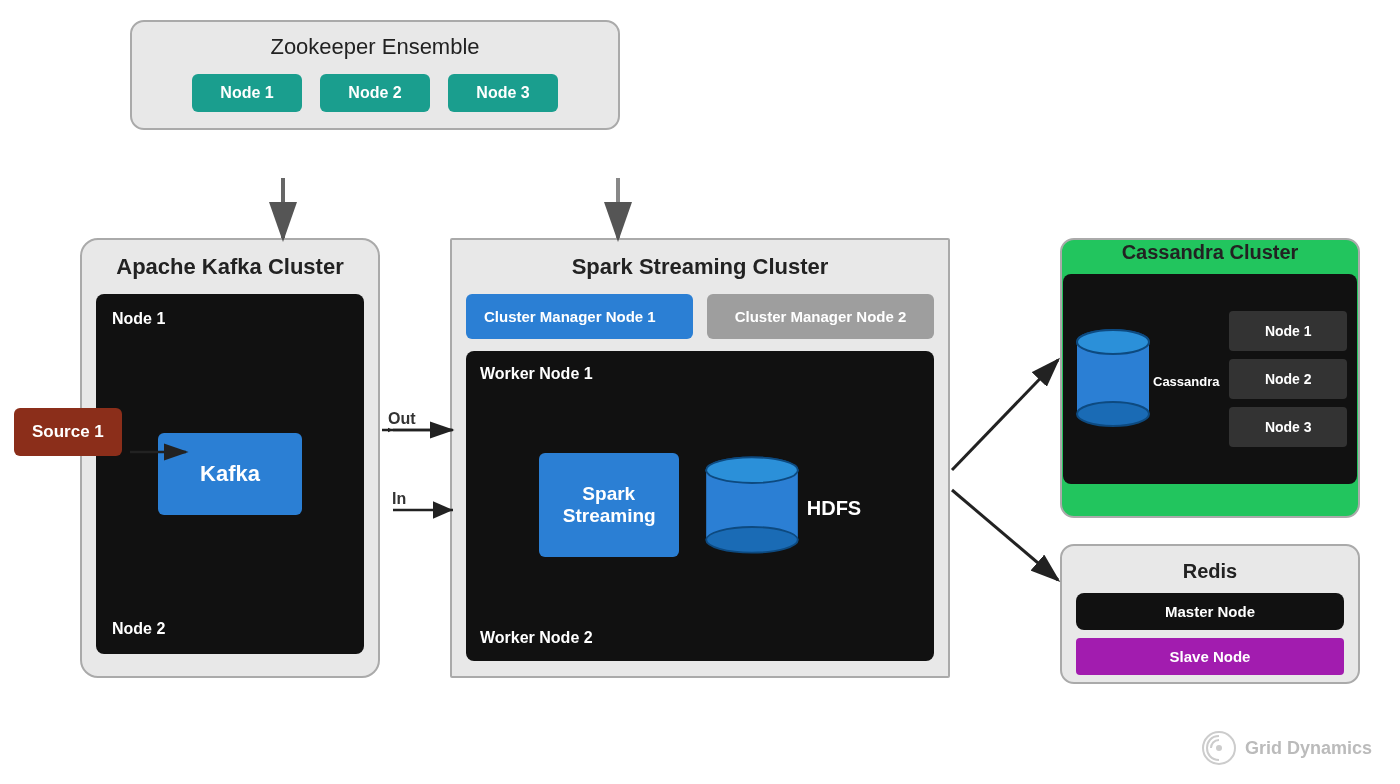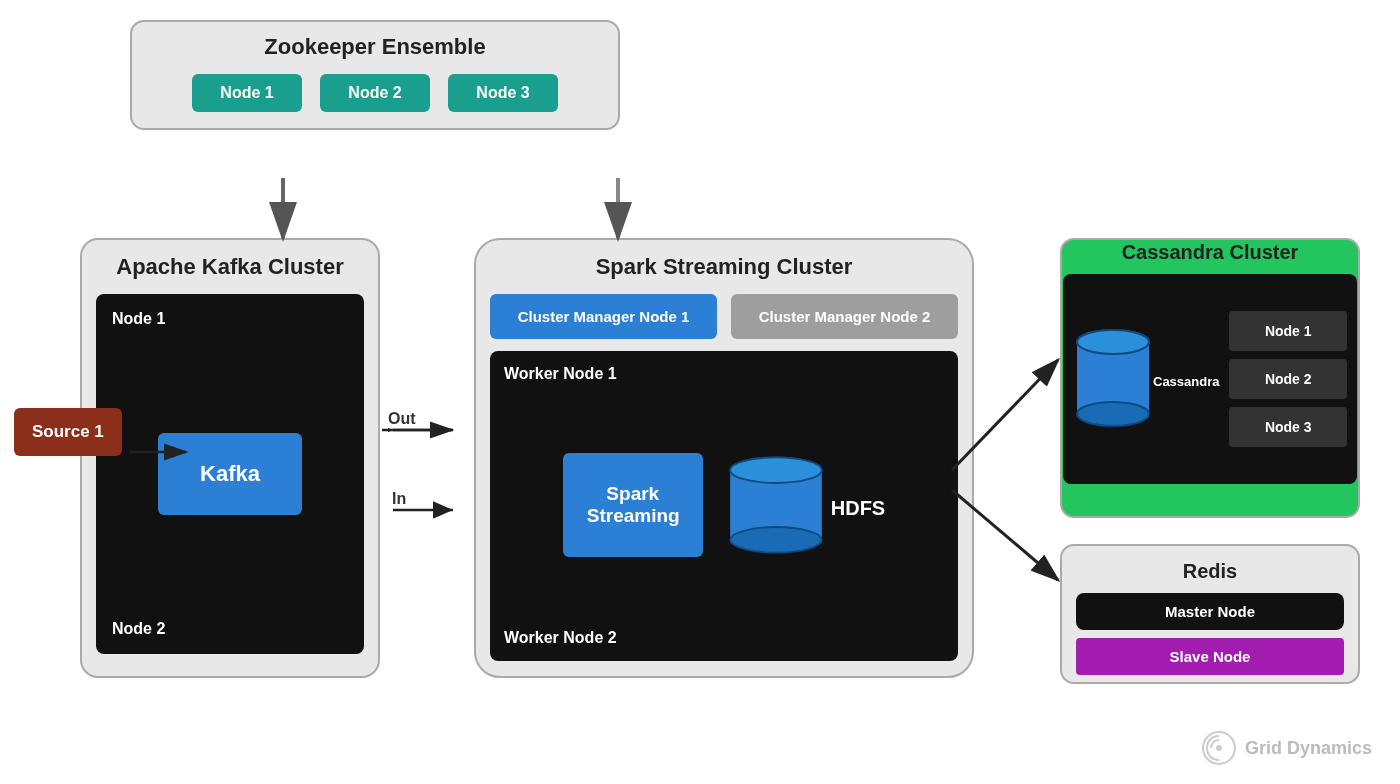--- a/index.html
+++ b/index.html
@@ -26,21 +26,21 @@
       left: 130px;
       width: 490px;
       background: #e8e8e8;
       border: 2px solid #aaa;
       border-radius: 14px;
       padding: 12px 16px 16px;
     }
     .zookeeper-title {
       text-align: center;
       font-size: 22px;
-      font-weight: bold;
+      font-weight: normal;
       color: #222;
       margin-bottom: 14px;
     }
     .zookeeper-nodes {
       display: flex;
       gap: 18px;
       justify-content: center;
     }
     .zk-node {
       background: #1a9e8e;
@@ -101,26 +101,26 @@
       color: #fff;
       font-size: 16px;
       font-weight: bold;
       align-self: flex-start;
     }
 
     
     .spark-box {
       position: absolute;
       top: 238px;
-      left: 474px;
+      left: 450px;
       width: 500px;
       height: 440px;
       background: #e8e8e8;
       border: 2px solid #aaa;
-      border-radius: 26px;
+      border-radius: 2px;
       padding: 14px;
     }
     .spark-title {
       text-align: center;
       font-size: 22px;
       font-weight: bold;
       color: #222;
       margin-bottom: 14px;
     }
     .cluster-managers {
@@ -129,21 +129,21 @@
       margin-bottom: 12px;
     }
     .cm-node-1 {
       background: #2b7fd4;
       color: #fff;
       font-size: 15px;
       font-weight: bold;
       border-radius: 6px;
       padding: 14px 18px;
       flex: 1;
-      text-align: center;
+      text-align: left;
     }
     .cm-node-2 {
       background: #9e9e9e;
       color: #fff;
       font-size: 15px;
       font-weight: bold;
       border-radius: 6px;
       padding: 14px 18px;
       flex: 1;
       text-align: center;

